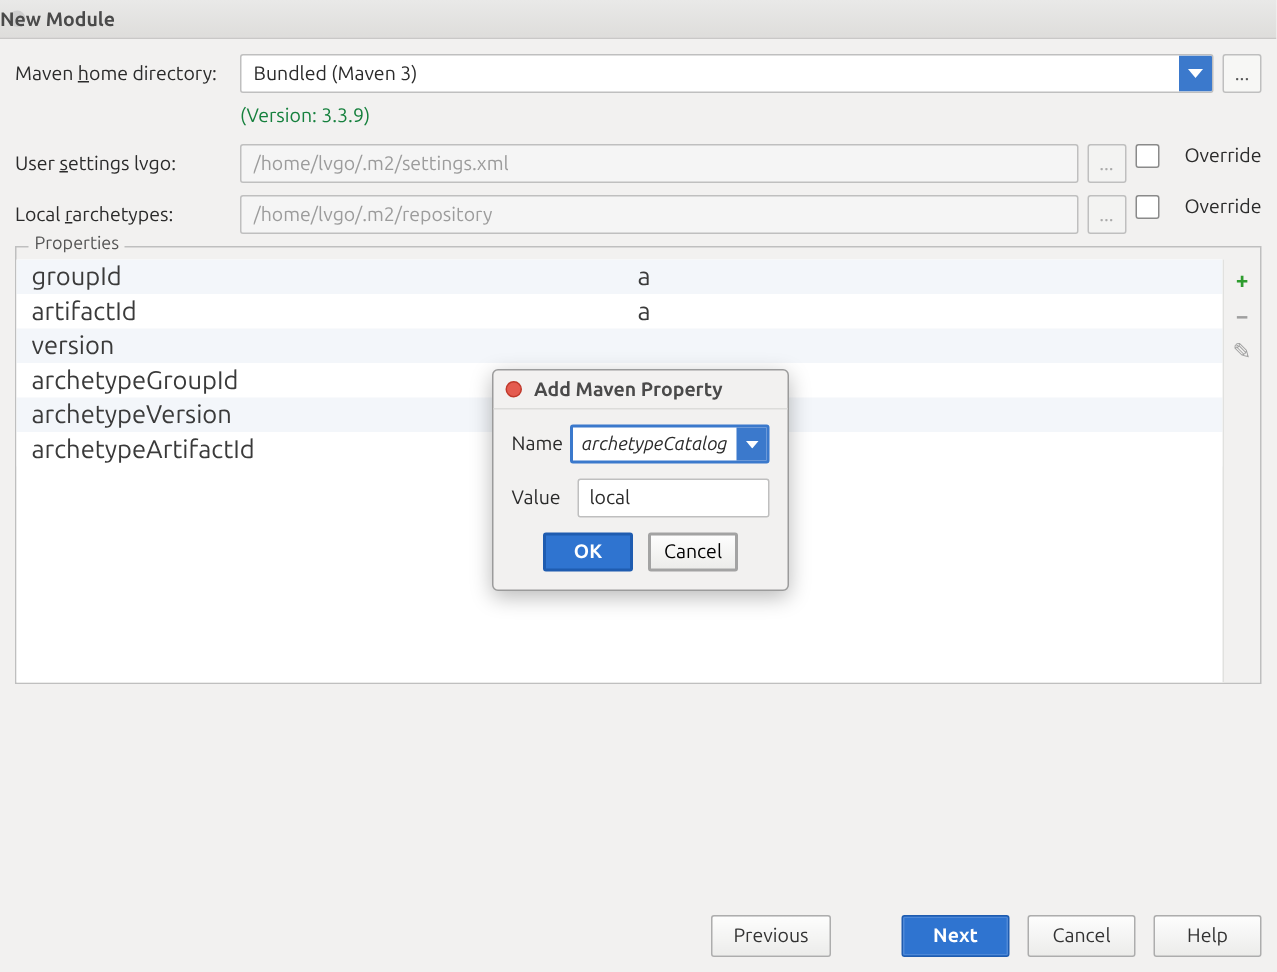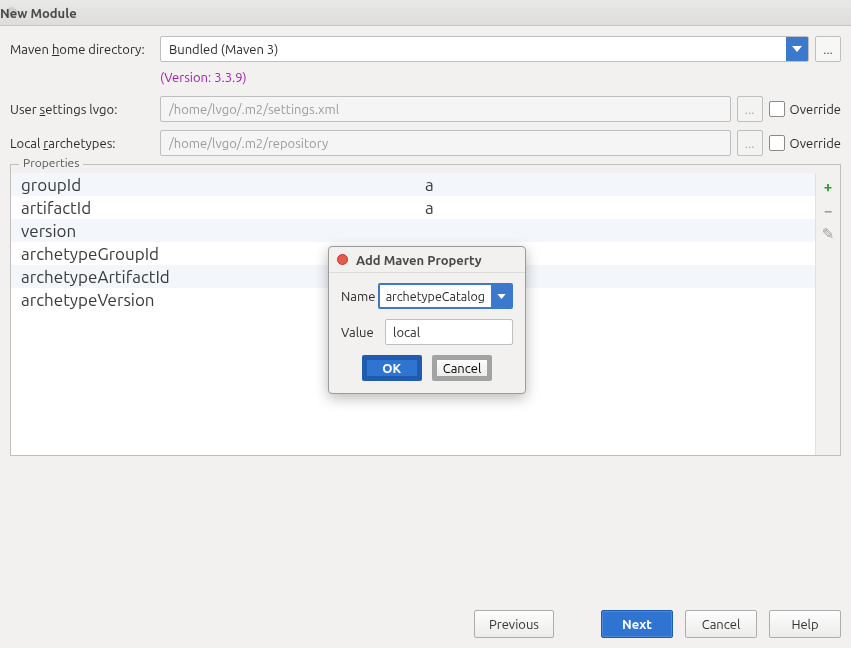--- a/index.html
+++ b/index.html
@@ -51,21 +51,21 @@
   }
   .form-row.label-only { margin-bottom: 12px; }
   .col-label {
     width: 150px;
     padding-right: 8px;
   }
   .underline-letter { text-decoration: underline; }
 
   .hbox {
     display: flex;
-    align-items: center;
+    align-items: flex-start;
     gap: 6px;
     flex: 1;
   }
 
   
   .text-input {
     flex: 1;
     height: 26px;
     border: 1px solid #bfbfbf;
     background: #ffffff;
@@ -110,21 +110,21 @@
     align-items: center;
     justify-content: center;
     font: inherit;
     color: #555;
     cursor: pointer;
   }
   .sq-btn.disabled { color: #aaa; background:#f3f3f2; }
   .checkbox-lbl {
     display: flex;
     align-items: center;
-    gap: 5px;
+    gap: 17px;
   }
   .checkbox {
     width: 16px; height: 16px;
     border: 1px solid #8a8a8a;
     border-radius: 2px;
     background: #fff;
   }
 
   
   .panel {
@@ -239,41 +239,41 @@
   }
   .mtitle .mtext { font-weight: 600; color:#4a4a4a;}
   .mbody { padding: 10px 12px 12px 12px;}
   .mrow { display:flex; align-items:center; margin-bottom:10px;}
   .mrow .ml { width: 44px; }
   .mrow .mf { flex:1; }
   .mbtns { display:flex; justify-content:center; gap:10px; margin-top:6px;}
   .mbtn {
     height: 26px;
     min-width: 60px;
-    border: 5px solid #a3a3a3;
+    border: 2px solid #a3a3a3;
     background: linear-gradient(#fdfdfd,#ececea);
     border-radius: 2px;
     font: inherit;
     cursor: pointer;
   }
   .mbtn.primary {
     background: #2f74d0;
     border-color:#1f5cb0;
     color:#fff;
     font-weight:600;
   }
 
   .mcombo {
     display:flex;
     height:26px;
     border: 2px solid #3b79cc;
     border-radius:2px;
     background:#fff;
   }
-  .mcombo .mct { flex:1; padding:0 6px; line-height:22px; font-size:12.5px; color:#2b2b2b;}
+  .mcombo .mct { flex:1; padding:0 6px; line-height:22px; font-size:12.5px; color:#2b2b2b;font-style:italic;}
   .mcombo .mca {
     width:20px;
     background:#3b79cc;
     display:flex; align-items:center; justify-content:center;
   }
   .small-input {
     height:26px;
     width: 100%;
     border:1px solid #bfbfbf;
     border-radius:2px;
@@ -304,21 +304,21 @@
           <svg width="10" height="6" viewBox="0 0 10 6">
               <path d="M0 0 L5 6 L10 0 Z" fill="#fff"></path>
             </svg>
         </div>
       </div>
       <button class="sq-btn">...</button>
     </div>
   </div>
   <div class="form-row label-only">
     <div class="col-label"></div>
-    <div style="color:#a21caf;">(Version: 3.3.9)</div>
+    <div style="color:#15803d;">(Version: 3.3.9)</div>
   </div>
 
   <div class="form-row">
     <div class="col-label">
       <span>User </span><span class="underline-letter">s</span><span>ettings lvgo:</span>
     </div>
     <div class="hbox">
       <input class="text-input disabled" readonly="" value="/home/lvgo/.m2/settings.xml" style="">
       <button class="sq-btn disabled">...</button>
       <label class="checkbox-lbl">
@@ -356,26 +356,26 @@
         </div>
         <div class="prow">
           <div class="pkey">version</div>
           <div class="pval"></div>
         </div>
         <div class="prow">
           <div class="pkey">archetypeGroupId</div>
           <div class="pval">.archetypes</div>
         </div>
         <div class="prow">
+          <div class="pkey">archetypeVersion</div>
+          <div class="pval"></div>
+        </div>
+        <div class="prow">
           <div class="pkey">archetypeArtifactId</div>
           <div class="pval">quickstart</div>
-        </div>
-        <div class="prow">
-          <div class="pkey">archetypeVersion</div>
-          <div class="pval"></div>
         </div>
       </div>
       <div class="side-tools">
         <div class="tool add">+</div>
         <div class="tool remove">−</div>
         <div class="tool edit">✎</div>
       </div>
     </div>
   </div>
 

